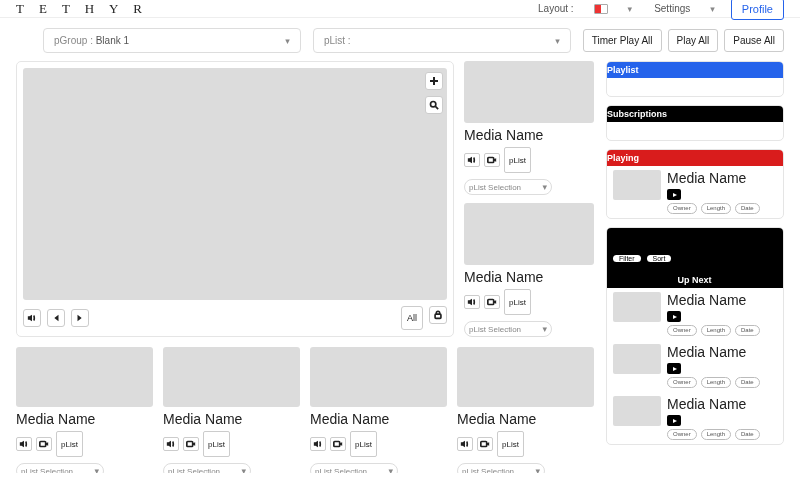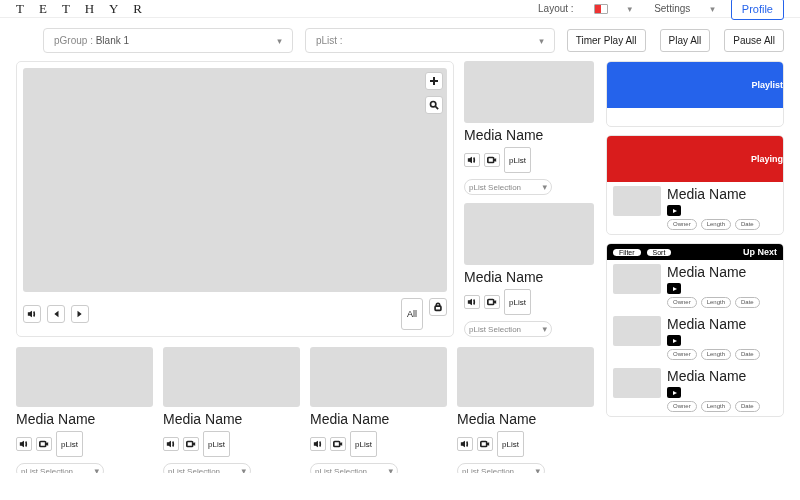--- a/index.html
+++ b/index.html
@@ -9,65 +9,65 @@
   .logo { font-family: "Times New Roman", serif; letter-spacing:6px; font-size:13px; color:#222; }
   .header-right { display:flex; align-items:center; gap:10px; }
   .hdr-ctl { display:flex; align-items:center; gap:20px; font-size:10px; color:#555; padding:3px 6px; cursor:pointer; }
   .layout-swatch { width:14px; height:10px; background:linear-gradient(to right,#e33 0 6px,#fff 6px 14px); border:1px solid #aaa; border-radius:1px; display:inline-block;}
   .chev { font-size:9px; color:#888; }
   .profile-btn { border:1px solid #2563eb; color:#2563eb; background:#fff; padding:4px 10px; border-radius:3px; font-size:11px; cursor:pointer; }
   
   .row2 { display:flex; align-items:center; gap:12px; padding:10px 16px 8px 16px;margin-left:27px; }
   .sel { flex:1; display:flex; align-items:center; justify-content:space-between; border:1px solid #ddd; border-radius:4px; padding:6px 10px; font-size:10px; color:#555; background:#fff; cursor:pointer;}
   .sel .lbl { color:#888; }
-  .btn-group { display:flex; gap:14px; }
+  .btn-group { display:flex; gap:6px; }
   .btn { border:1px solid #ccc; background:#fff; padding:5px 8px; border-radius:3px; font-size:10px; color:#222; cursor:pointer; white-space:nowrap;}
   
   .main { display:flex; gap:12px; padding:0 16px 10px 16px; height:calc(500px - 34px - 44px); }
   .left { flex:1; overflow:hidden; display:flex; flex-direction:column; gap:10px; }
   .right { width:178px; flex-shrink:0; overflow:hidden; display:flex; flex-direction:column; gap:8px; }
   
   .hero-row { display:flex; gap:10px; }
   .hero { flex:1; border:1px solid #e5e5e5; border-radius:5px; padding:6px; position:relative; display:flex; flex-direction:column; gap:6px;}
   .hero-canvas { background:#dcdcdc; border-radius:3px; flex:1; height:210px; position:relative; }
   .hero-tools { position:absolute; top:6px; right:-4px; display:flex; flex-direction:column; gap:6px;}
   .hero-tools .ibtn, .hero .ibtn, .ibtn { width:18px; height:18px; border:1px solid #ccc; border-radius:3px; background:#fff; display:flex; align-items:center; justify-content:center; cursor:pointer; }
   .hero-bot { display:flex; justify-content:space-between; align-items:center; }
   .bot-left, .bot-right { display:flex; gap:6px; }
-  .txtbtn { height:32px; border:1px solid #ccc; border-radius:3px; background:#fff; font-size:9px; padding:0 5px; display:flex; align-items:center; cursor:pointer; }
+  .txtbtn { height:24px; border:1px solid #ccc; border-radius:3px; background:#fff; font-size:9px; padding:0 5px; display:flex; align-items:center; cursor:pointer; }
   
   .side-col { width:130px; display:flex; flex-direction:column; gap:8px; }
   .card { display:flex; flex-direction:column; gap:4px; }
   .thumb { background:#dcdcdc; border-radius:3px; height:62px; }
   .mname { font-size:14px; color:#222; }
   .ctlrow { display:flex; gap:4px; align-items:center; }
   .mini-ibtn { width:16px; height:14px; border:1px solid #ccc; border-radius:2px; background:#fff; display:flex; align-items:center; justify-content:center; cursor:pointer; }
   .mini-txt { height:26px; border:1px solid #ccc; border-radius:2px; background:#fff; font-size:8px; padding:0 4px; display:flex; align-items:center; cursor:pointer;}
   .mini-sel { margin-top:2px; border:1px solid #ddd; border-radius:8px; padding:2px 4px; font-size:8px; color:#888; display:flex; justify-content:space-between; align-items:center; cursor:pointer; width:88px;}
   
   .grid-row { display:flex; gap:10px; }
   .grid-row .card { flex:1; }
   .grid-row .thumb { height:60px; }
   
   .panel { border:1px solid #e5e5e5; border-radius:5px; overflow:hidden; background:#fff; }
-  .panel-h { text-align:right; color:#fff; font-size:9px; font-weight:600; padding:18px 0; }
+  .panel-h { text-align:left; color:#fff; font-size:9px; font-weight:600; padding:3px 0; }
   .ph-blue { background:#2563eb; }
   .ph-black { background:#000; }
   .ph-red { background:#d91c1c; }
   .panel-body { padding:6px; min-height:18px; }
   .play-item { display:flex; gap:6px; padding:4px 6px; }
   .play-thumb { width:48px; height:30px; background:#dcdcdc; border-radius:2px; flex-shrink:0;}
   .play-meta { flex:1; display:flex; flex-direction:column; gap:3px; }
   .play-btn { width:14px; height:11px; background:#000; border-radius:2px; display:flex; align-items:center; justify-content:center; }
   .play-btn::after { content:""; border-left:4px solid #fff; border-top:2.5px solid transparent; border-bottom:2.5px solid transparent; margin-left:1px;}
   .pills { display:flex; gap:4px; }
   .pill { border:1px solid #bbb; border-radius:6px; font-size:6px; padding:0 5px; color:#555; line-height:9px;}
   .upnext-h { background:#000; color:#fff; display:flex; align-items:center; gap:6px; padding:3px 6px; font-size:9px; font-weight:600;}
   .upnext-h .hpill { background:#fff; color:#000; border-radius:6px; font-size:7px; padding:0 6px; font-weight:500; cursor:pointer;}
-  .upnext-h .title { flex:1; text-align:right; }
+  .upnext-h .title { flex:1; text-align:left;margin-top:44px; }
   svg { width:10px; height:10px; stroke:#222; stroke-width:2; fill:none; }
   .ibtn svg, .mini-ibtn svg { width:10px; height:10px; }
 </style>
 </head>
 <body>
 
 <div class="header">
   <div class="logo">T E T H Y R</div>
   <div class="header-right">
     <div class="hdr-ctl">
@@ -293,20 +293,24 @@
             <span class="chev">▾</span>
           </div>
   </div>
       </div>
 
   </div>
 
   <div class="right">
     <div class="panel">
       <div class="panel-h ph-blue">Playlist</div>
+      <div class="panel-body"></div>
+    </div>
+    <div class="panel">
+      <div class="panel-h ph-black">Subscriptions</div>
       <div class="panel-body"></div>
     </div>
     <div class="panel">
       <div class="panel-h ph-red">Playing</div>
       <div id="playing-body">
   <div class="play-item">
     <div class="play-thumb"></div>
     <div class="play-meta">
       <div class="mname">Media Name</div>
       <div class="play-btn"></div>

